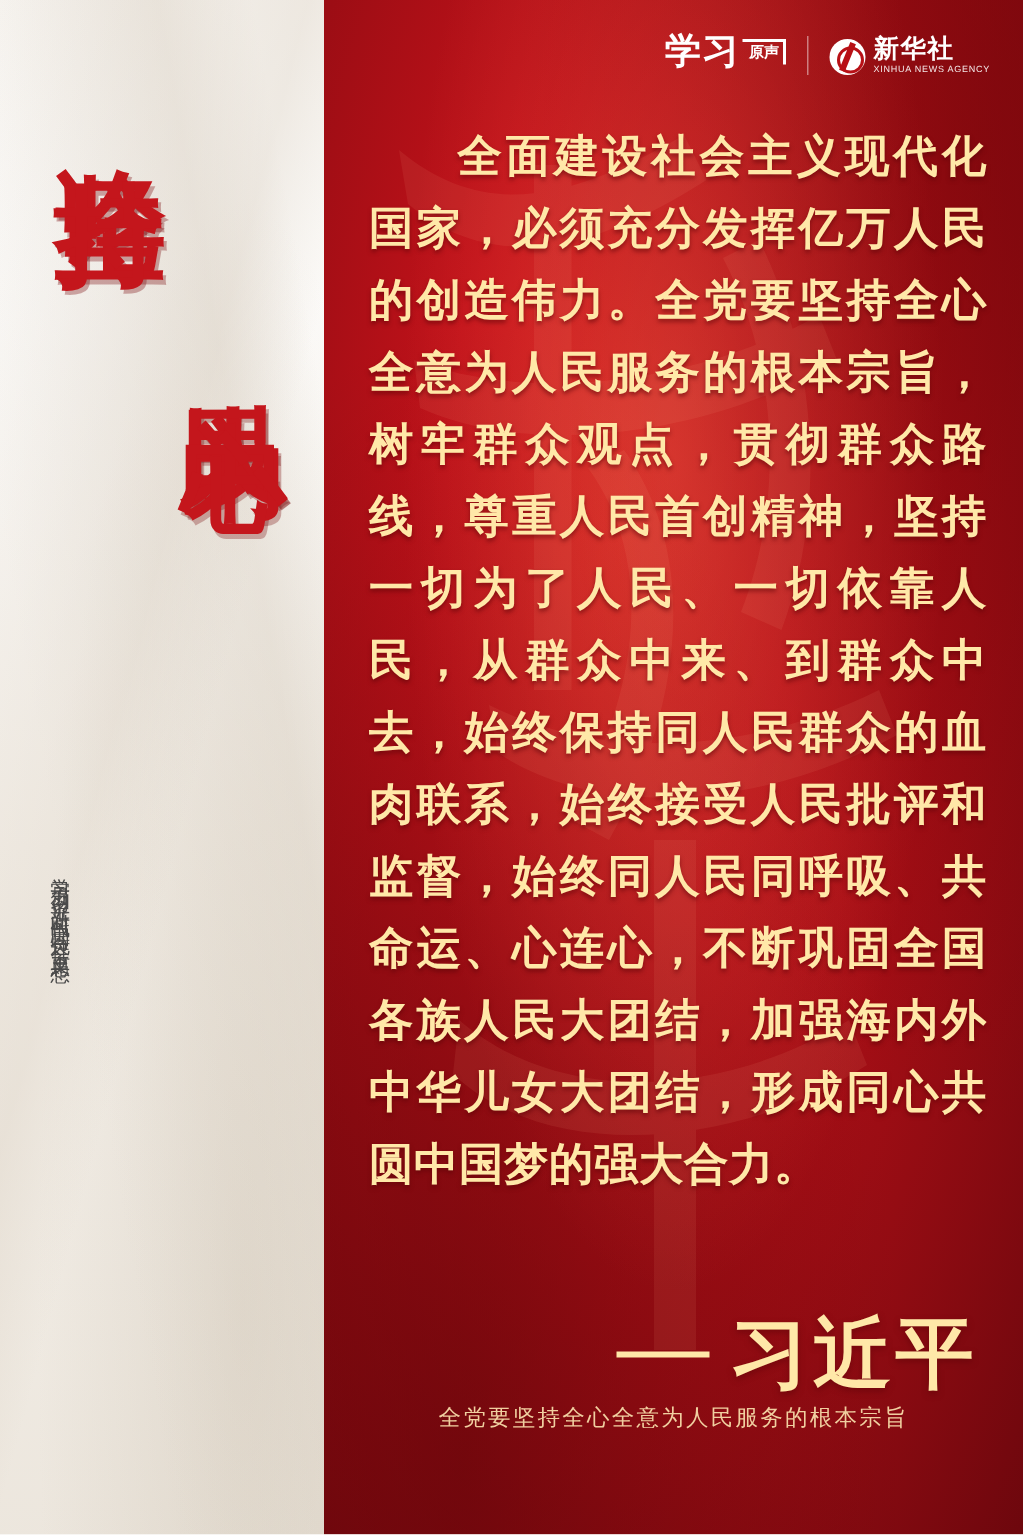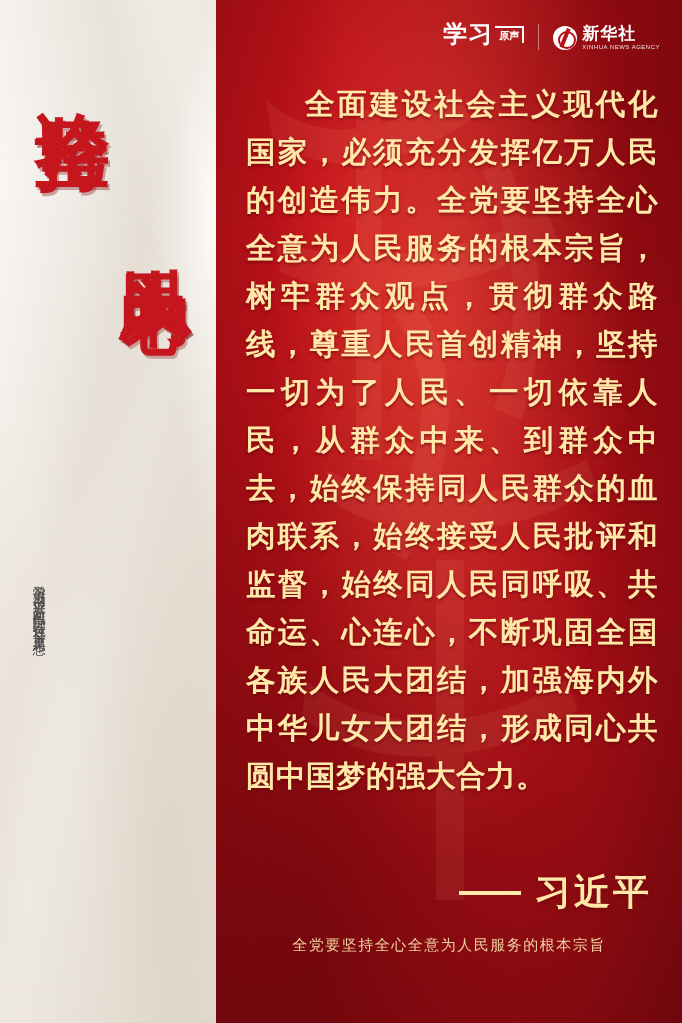--- a/index.html
+++ b/index.html
@@ -224,21 +224,21 @@
     z-index: 5;
   }
   .attribution .dash {
     width: 62px;
     height: 4px;
     background: #ffe8a8;
   }
   .attribution .name {
     font-family: "DejaVu Serif", "Liberation Serif", serif;
     font-weight: bold;
-    font-size: 36px;
+    font-size: 52px;
     letter-spacing: 3px;
     color: #ffe8a8;
     text-shadow: 0 2px 4px rgba(90,4,8,.5);
   }
 
   .source {
     position: absolute;
     left: 0;
     right: 0;
     top: 936px;

